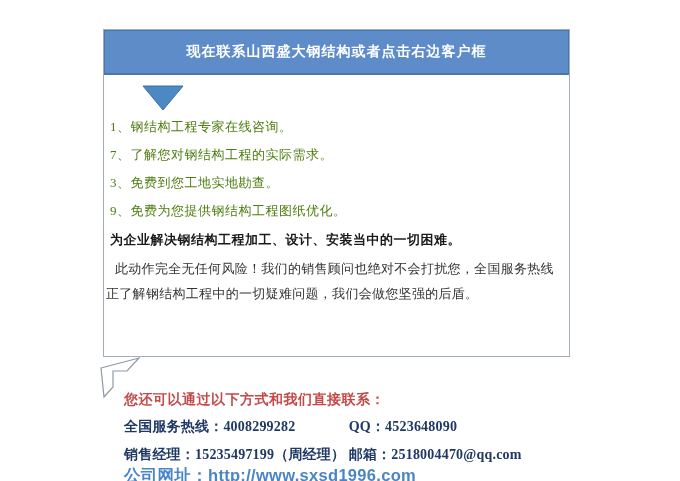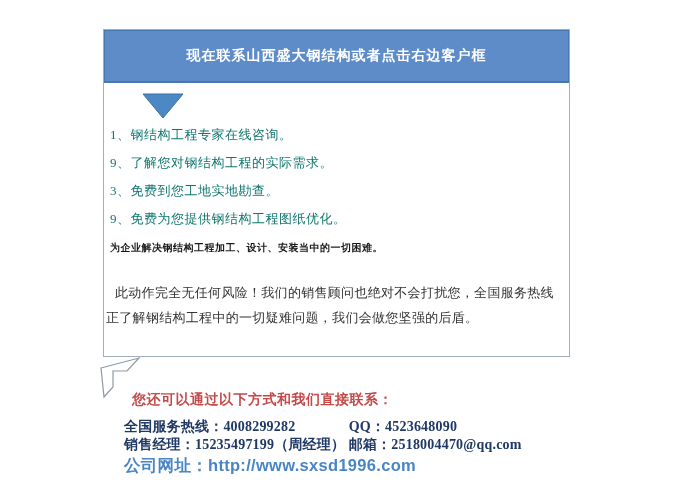--- a/index.html
+++ b/index.html
@@ -14,47 +14,47 @@
   
   .panel {
     position:absolute;
     left:103px; top:29px;
     width:467px; height:328px;
     border:1px solid #a3aebc;
     background:#ffffff;
     box-sizing:border-box;
   }
   .panel-header {
-    height:53px;
+    height:45px;
     background:#5d8cc9;
     border-bottom:1px solid #4878b0;
     box-shadow: inset 0 0 0 1px #4878b0;
     display:flex; align-items:center; justify-content:center;
     color:#ffffff;
     font-weight:bold;
     font-size:14px;
     letter-spacing:1px;
     box-sizing:border-box;
   }
   .down-arrow {
     display:block;
     margin:10px 0 9px 38px;
   }
   .steps { padding:0 6px; }
   .step {
     font-size:13px;
     line-height:14px;
-    color:#0f766e;
+    color:#4d7c0f;
     margin-bottom:14px;
     letter-spacing:0.5px;
   }
   .promise {
     padding:0 6px;
-    margin:11px 0 25px 0;
-    font-size:10px;
+    margin:11px 0 9px 0;
+    font-size:13px;
     line-height:15px;
     font-weight:bold;
     color:#1a1a1a;
     letter-spacing:0.5px;
   }
   .reassure {
     padding:0 2px;
     font-size:13px;
     line-height:25px;
     color:#333333;
@@ -62,40 +62,40 @@
   }
   .reassure .line-1 { text-indent:9px; }
 
   
   .corner-icon {
     position:absolute;
     left:99px; top:356px;
   }
   .contact-heading {
     position:absolute;
-    left:132px; top:391px;
+    left:124px; top:391px;
     color:#c44a4a;
     font-weight:bold;
     font-size:14px;
     letter-spacing:0.5px;
   }
   .contact-rows {
     position:absolute;
     left:124px; top:418px;
     color:#1f3864;
     font-weight:bold;
     font-size:14px;
     letter-spacing:0.2px;
   }
   .contact-row { white-space:nowrap; }
   .contact-row .col-left {
     display:inline-block;
     width:221px;
   }
-  .row-manager { }
+  .row-manager { margin-top:10px; }
   .row-website {
     margin-top:1px;
     font-family:"Liberation Sans", sans-serif;
     font-size:16.5px;
     color:#4a85c6;
     letter-spacing:0.3px;
   }
   .row-website .website-link {
     color:#4a85c6;
     text-decoration:none;
@@ -109,21 +109,21 @@
   <div class="panel-header">
     <span>现在联系山西盛大钢结构或者点击右边客户框</span>
   </div>
 
   <svg class="down-arrow" width="42" height="26" viewBox="0 0 42 26">
     <polygon points="1,1 41,1 21,25" fill="#4b88c4" stroke="#3a6da6" stroke-width="1"></polygon>
   </svg>
 
   <div class="steps">
     <div class="step">1、钢结构工程专家在线咨询。</div>
-    <div class="step">9、了解您对钢结构工程的实际需求。</div>
+    <div class="step">7、了解您对钢结构工程的实际需求。</div>
     <div class="step">3、免费到您工地实地勘查。</div>
     <div class="step">9、免费为您提供钢结构工程图纸优化。</div>
   </div>
 
   <div class="promise">为企业解决钢结构工程加工、设计、安装当中的一切困难。</div>
 
   <div class="reassure">
     <div class="line-1">此动作完全无任何风险！我们的销售顾问也绝对不会打扰您，全国服务热线</div>
     <div class="line-2">正了解钢结构工程中的一切疑难问题，我们会做您坚强的后盾。</div>
   </div>

